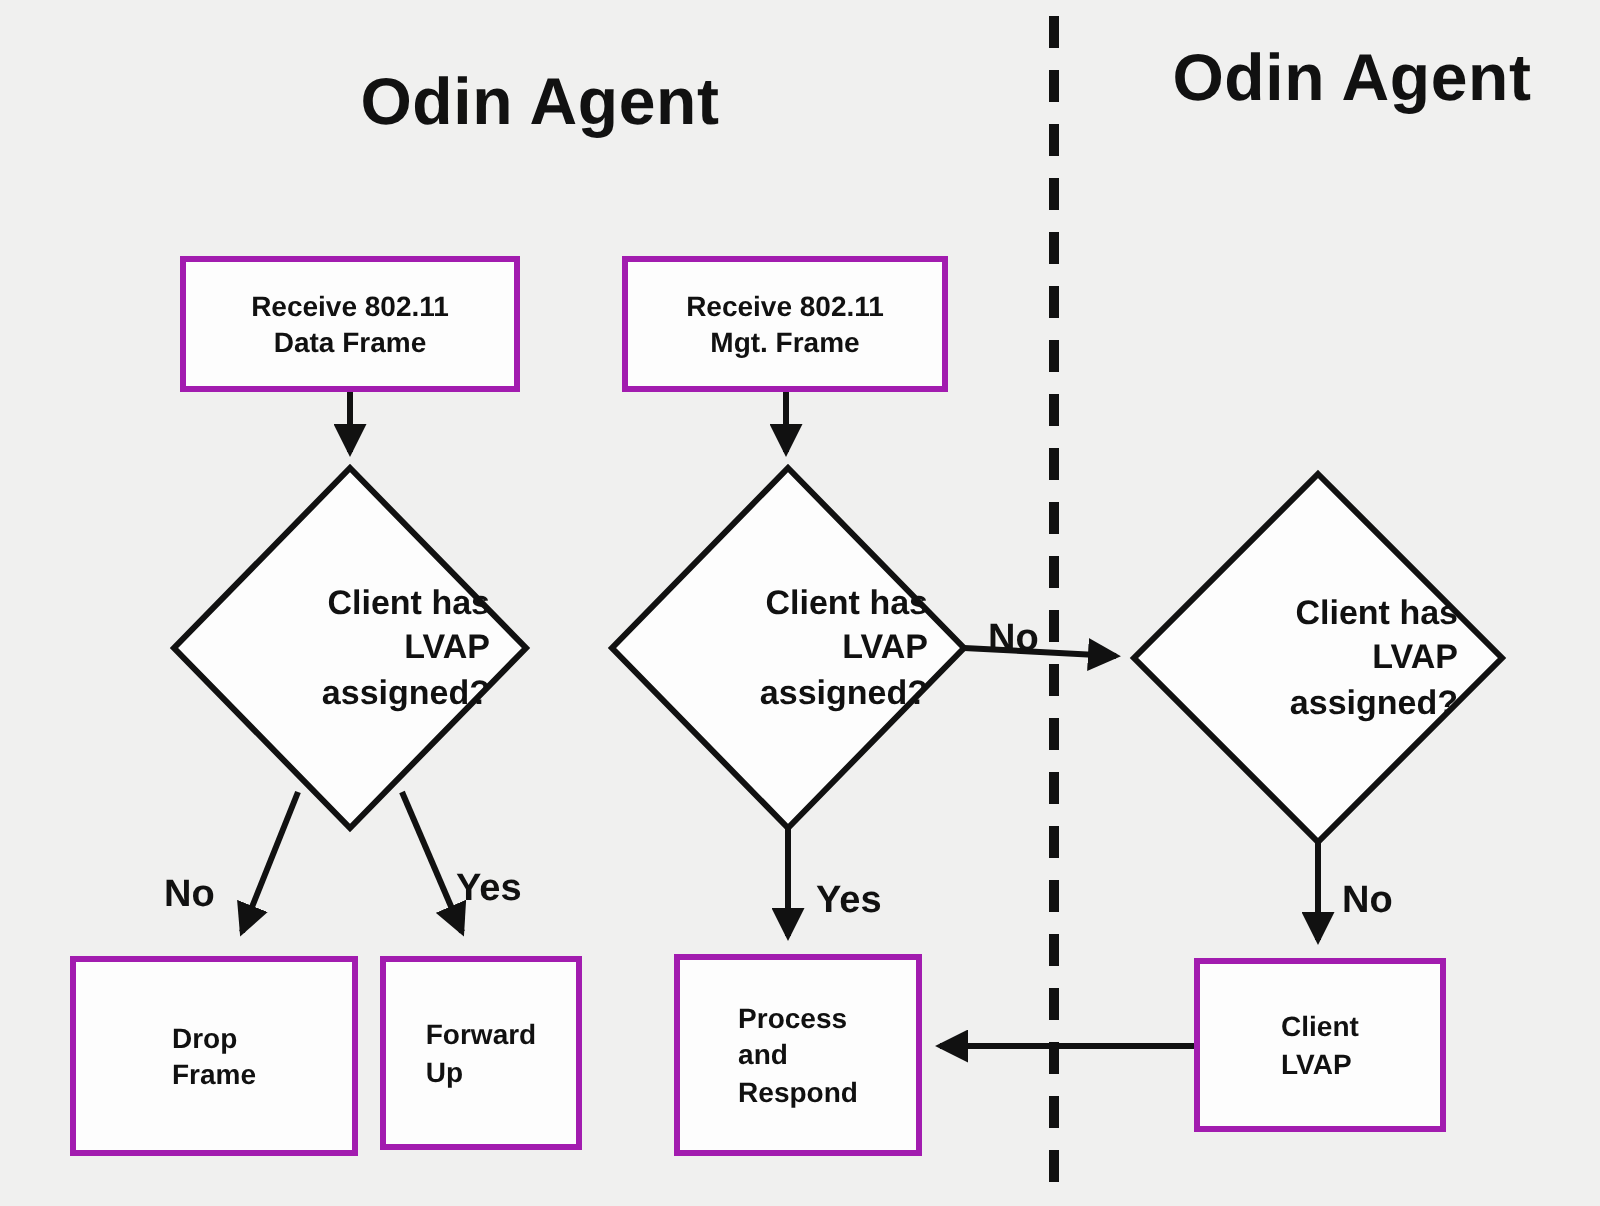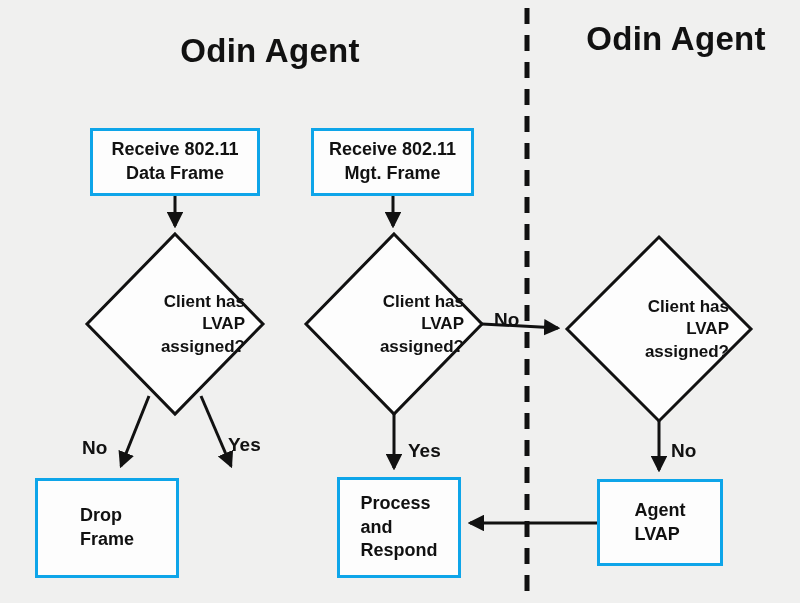--- a/index.html
+++ b/index.html
@@ -24,26 +24,26 @@
     text-align: center;
     letter-spacing: 0.3px;
     white-space: nowrap;
   }
   .title-agent  { left: 150px; top: 32px; width: 240px; }
   .title-master { left: 552px; top: 20px; width: 248px; }
 
   .node {
     position: absolute;
     background: #fdfdfd;
-    border: 3px solid #0ea5e9;
+    border: 3px solid #a21caf;
     display: flex;
     align-items: center;
     justify-content: center;
     font-weight: 700;
-    font-size: 18px;
+    font-size: 14px;
     line-height: 1.32;
     color: #111;
   }
   .node .txt-center { white-space: pre-line; text-align: center; }
   .node .txt-left   { white-space: pre-line; text-align: left; }
 
   .box-receive-data { left: 90px;  top: 128px; width: 170px; height: 68px; }
   .box-receive-mgt  { left: 311px; top: 128px; width: 163px; height: 68px; }
   .box-drop         { left: 35px;  top: 478px; width: 144px; height: 100px; }
   .box-forward      { left: 190px; top: 478px; width: 101px; height: 97px; }
@@ -114,27 +114,31 @@
 Data Frame</span>
   </div>
   <div class="node box-receive-mgt">
     <span class="txt-center">Receive 802.11
 Mgt. Frame</span>
   </div>
   <div class="node box-drop">
     <span class="txt-left">Drop
 Frame</span>
   </div>
+  <div class="node box-forward">
+    <span class="txt-left">Forward
+Up</span>
+  </div>
   <div class="node box-process">
     <span class="txt-left">Process
 and
 Respond</span>
   </div>
   <div class="node box-assign">
-    <span class="txt-left">Agent
+    <span class="txt-left">Client
 LVAP</span>
   </div>
 
   <div class="dtext dtext-1">Client has
 LVAP
 assigned?</div>
   <div class="dtext dtext-2">Client has
 LVAP
 assigned?</div>
   <div class="dtext dtext-3">Client has

